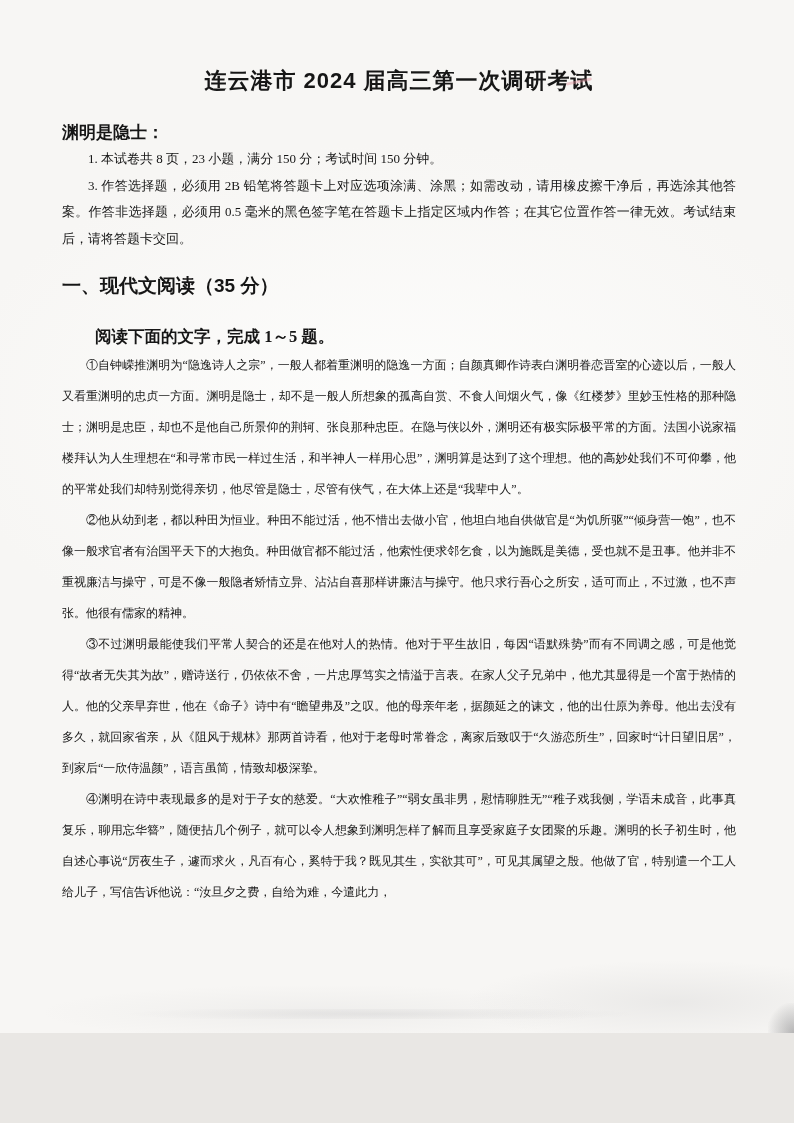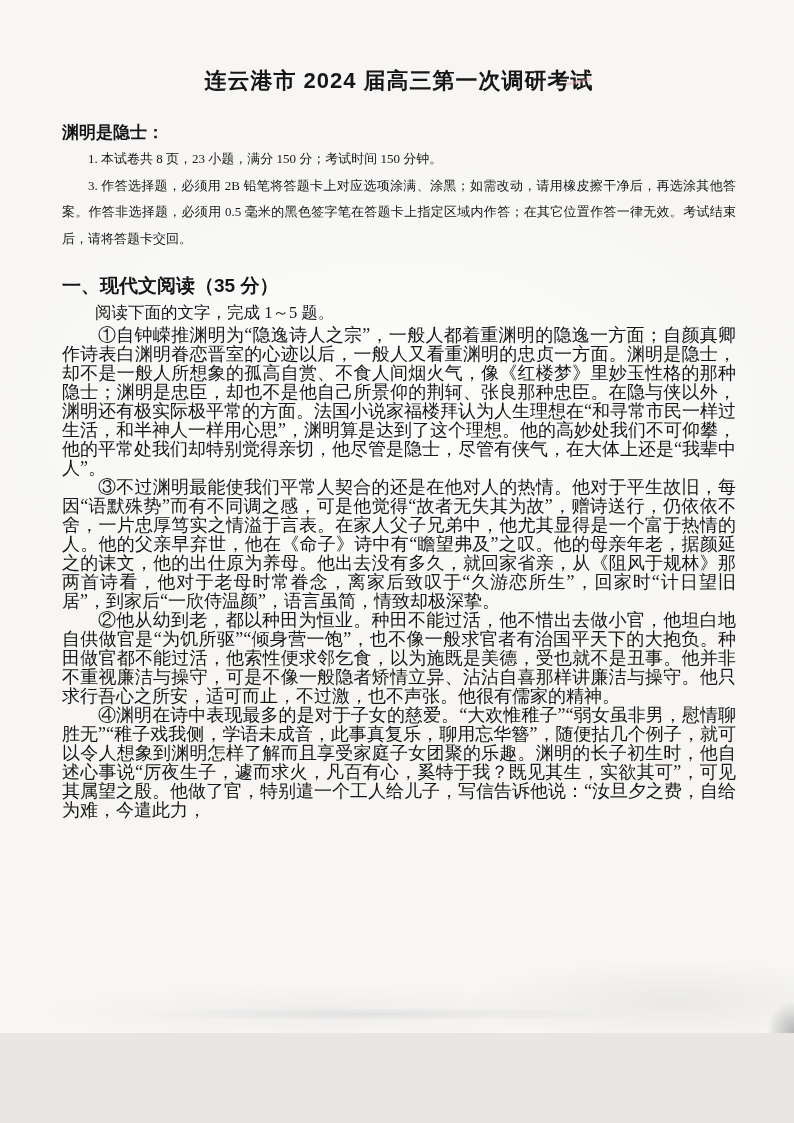--- a/index.html
+++ b/index.html
@@ -66,29 +66,30 @@
     line-height: 28px;
   }
   .subsection-heading {
     font-family: "Liberation Sans", "DejaVu Sans", sans-serif;
     font-weight: bold;
     font-size: 16.5px;
     line-height: 27px;
     text-indent: 2em;
   }
   .instruction {
-    font-weight: normal;
+    font-weight: bold;
     font-size: 16.5px;
     line-height: 26px;
     text-indent: 2em;
+    margin-top: 24px;
   }
   .passage p {
     margin: 0;
-    font-size: 18px;
-    line-height: 19px;
+    font-size: 12px;
+    line-height: 31px;
     text-align: justify;
     text-indent: 2em;
   }
   .page-footer {
     position: absolute;
     left: 0;
     top: 1040px;
     width: 100%;
     text-align: center;
     font-family: "Liberation Sans", "DejaVu Sans", sans-serif;
@@ -141,22 +142,22 @@
     <p class="notice-item">1. 本试卷共 8 页，23 小题，满分 150 分；考试时间 150 分钟。</p>
     <p class="notice-item">3. 作答选择题，必须用 2B 铅笔将答题卡上对应选项涂满、涂黑；如需改动，请用橡皮擦干净后，再选涂其他答案。作答非选择题，必须用 0.5 毫米的黑色签字笔在答题卡上指定区域内作答；在其它位置作答一律无效。考试结束后，请将答题卡交回。</p>
   </section>
 
   <section>
     <div class="section-heading">一、现代文阅读（35 分）</div>
     <div class="instruction">阅读下面的文字，完成 1～5 题。</div>
 
     <div class="passage">
       <p>①自钟嵘推渊明为“隐逸诗人之宗”，一般人都着重渊明的隐逸一方面；自颜真卿作诗表白渊明眷恋晋室的心迹以后，一般人又看重渊明的忠贞一方面。渊明是隐士，却不是一般人所想象的孤高自赏、不食人间烟火气，像《红楼梦》里妙玉性格的那种隐士；渊明是忠臣，却也不是他自己所景仰的荆轲、张良那种忠臣。在隐与侠以外，渊明还有极实际极平常的方面。法国小说家福楼拜认为人生理想在“和寻常市民一样过生活，和半神人一样用心思”，渊明算是达到了这个理想。他的高妙处我们不可仰攀，他的平常处我们却特别觉得亲切，他尽管是隐士，尽管有侠气，在大体上还是“我辈中人”。</p>
+      <p>②他从幼到老，都以种田为恒业。种田不能过活，他不惜出去做小官，他坦白地自供做官是“为饥所驱”“倾身营一饱”，也不像一般求官者有治国平天下的大抱负。种田做官都不能过活，他索性便求邻乞食，以为施既是美德，受也就不是丑事。他并非不重视廉洁与操守，可是不像一般隐者矫情立异、沾沾自喜那样讲廉洁与操守。他只求行吾心之所安，适可而止，不过激，也不声张。他很有儒家的精神。</p>
       <p>③不过渊明最能使我们平常人契合的还是在他对人的热情。他对于平生故旧，每因“语默殊势”而有不同调之感，可是他觉得“故者无失其为故”，赠诗送行，仍依依不舍，一片忠厚笃实之情溢于言表。在家人父子兄弟中，他尤其显得是一个富于热情的人。他的父亲早弃世，他在《命子》诗中有“瞻望弗及”之叹。他的母亲年老，据颜延之的诔文，他的出仕原为养母。他出去没有多久，就回家省亲，从《阻风于规林》那两首诗看，他对于老母时常眷念，离家后致叹于“久游恋所生”，回家时“计日望旧居”，到家后“一欣侍温颜”，语言虽简，情致却极深挚。</p>
-      <p>②他从幼到老，都以种田为恒业。种田不能过活，他不惜出去做小官，他坦白地自供做官是“为饥所驱”“倾身营一饱”，也不像一般求官者有治国平天下的大抱负。种田做官都不能过活，他索性便求邻乞食，以为施既是美德，受也就不是丑事。他并非不重视廉洁与操守，可是不像一般隐者矫情立异、沾沾自喜那样讲廉洁与操守。他只求行吾心之所安，适可而止，不过激，也不声张。他很有儒家的精神。</p>
       <p>④渊明在诗中表现最多的是对于子女的慈爱。“大欢惟稚子”“弱女虽非男，慰情聊胜无”“稚子戏我侧，学语未成音，此事真复乐，聊用忘华簪”，随便拈几个例子，就可以令人想象到渊明怎样了解而且享受家庭子女团聚的乐趣。渊明的长子初生时，他自述心事说“厉夜生子，遽而求火，凡百有心，奚特于我？既见其生，实欲其可”，可见其属望之殷。他做了官，特别遣一个工人给儿子，写信告诉他说：“汝旦夕之费，自给为难，今遣此力，</p>
     </div>
   </section>
 
   <div class="page-footer">高三语文试题 第 1 页 （共 8 页）</div>
 
   <div class="artifact-bottom"></div>
   <div class="artifact-corner"></div>
 </div>
 

